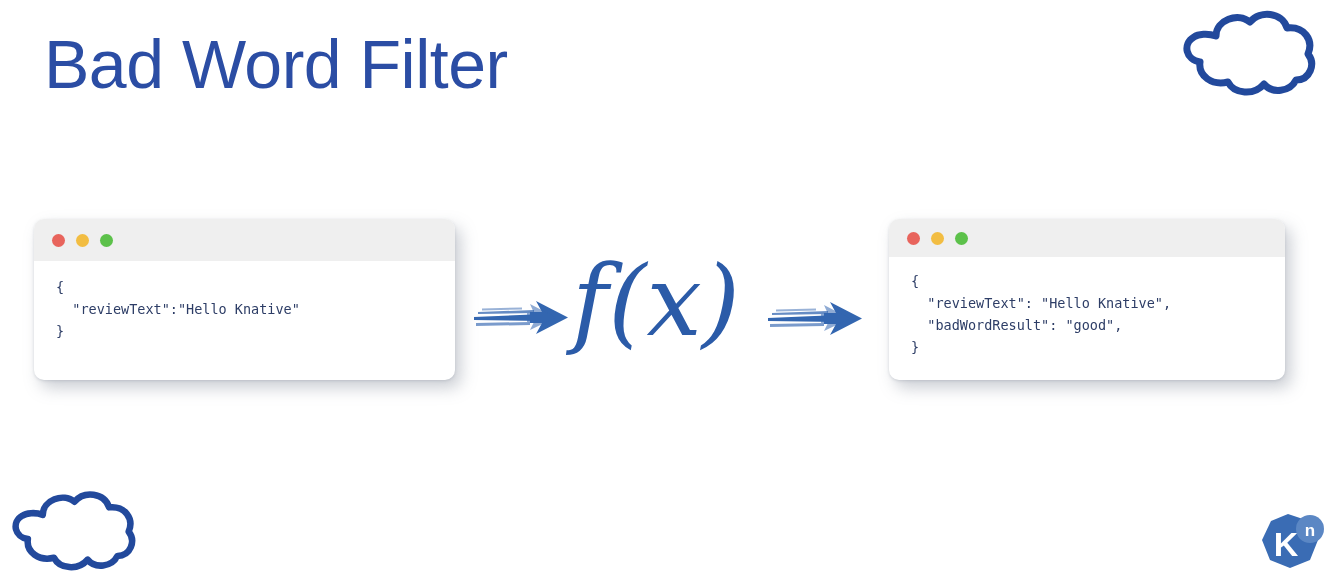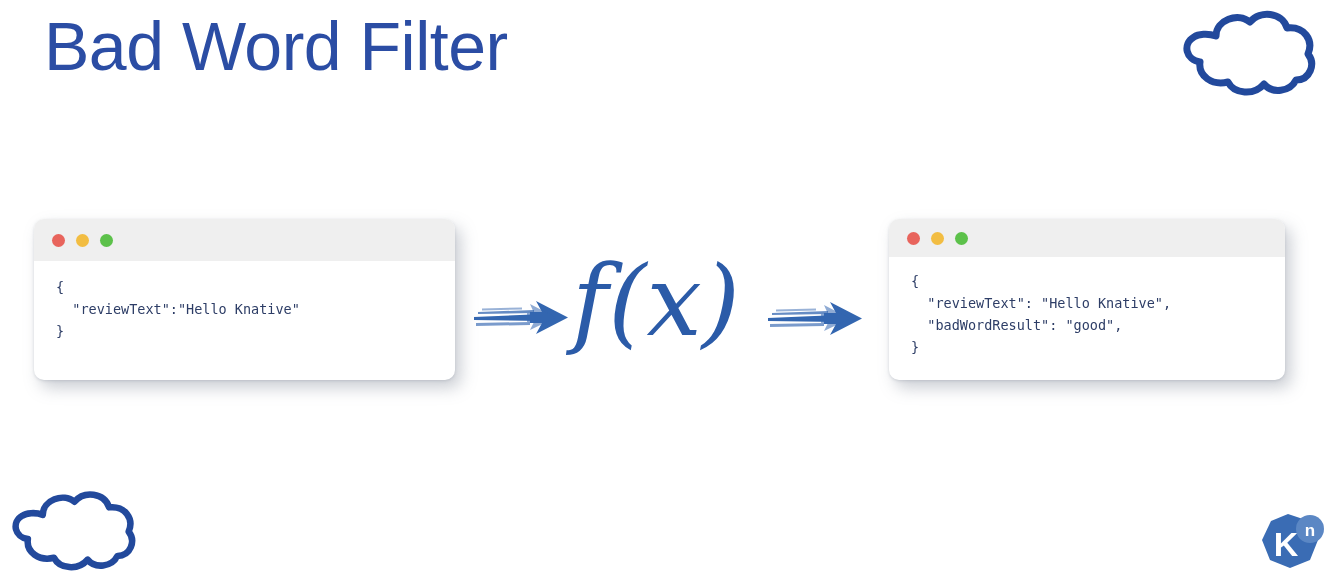--- a/index.html
+++ b/index.html
@@ -12,21 +12,21 @@
     height: 585px;
     position: relative;
     overflow: hidden;
     font-family: "Liberation Sans", sans-serif;
   }
 
   
   .page-title {
     position: absolute;
     left: 44px;
-    top: 12px;
+    top: 30px;
     font-family: "Liberation Sans", sans-serif;
     font-size: 68px;
     font-weight: 400;
     letter-spacing: -0.5px;
     color: #2b4da4;
     line-height: 1;
     white-space: nowrap;
   }
 
   

